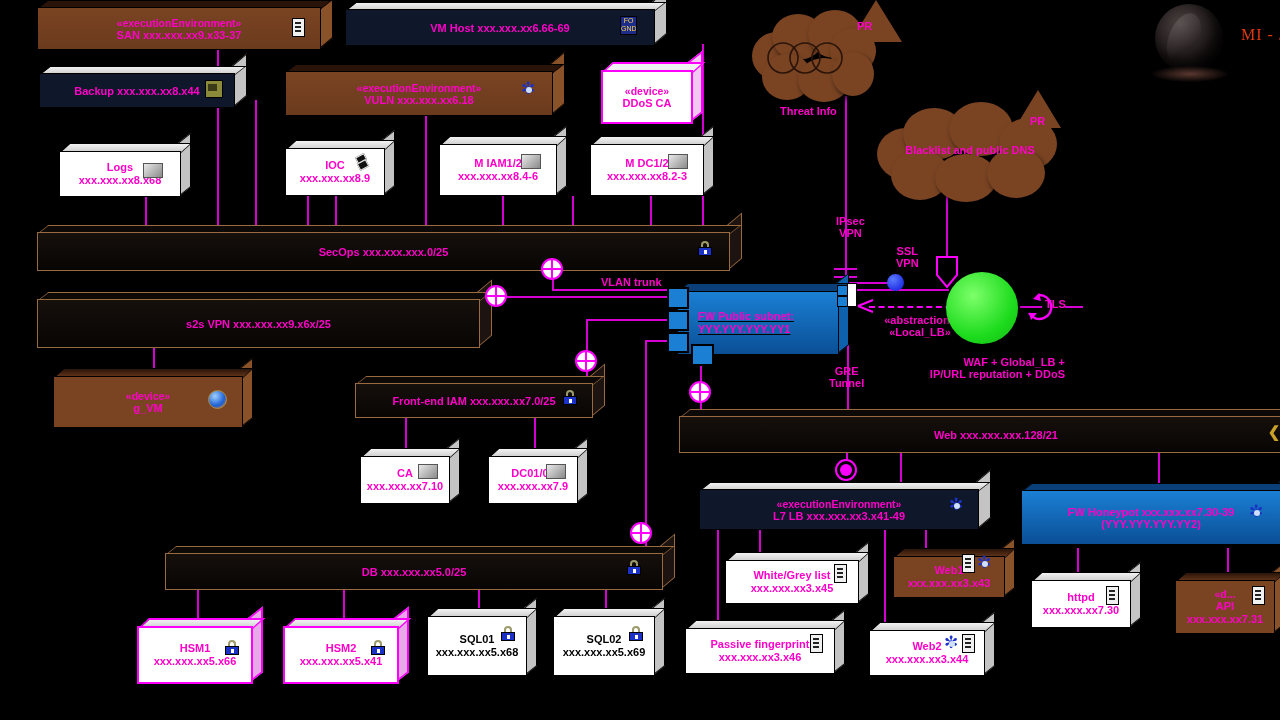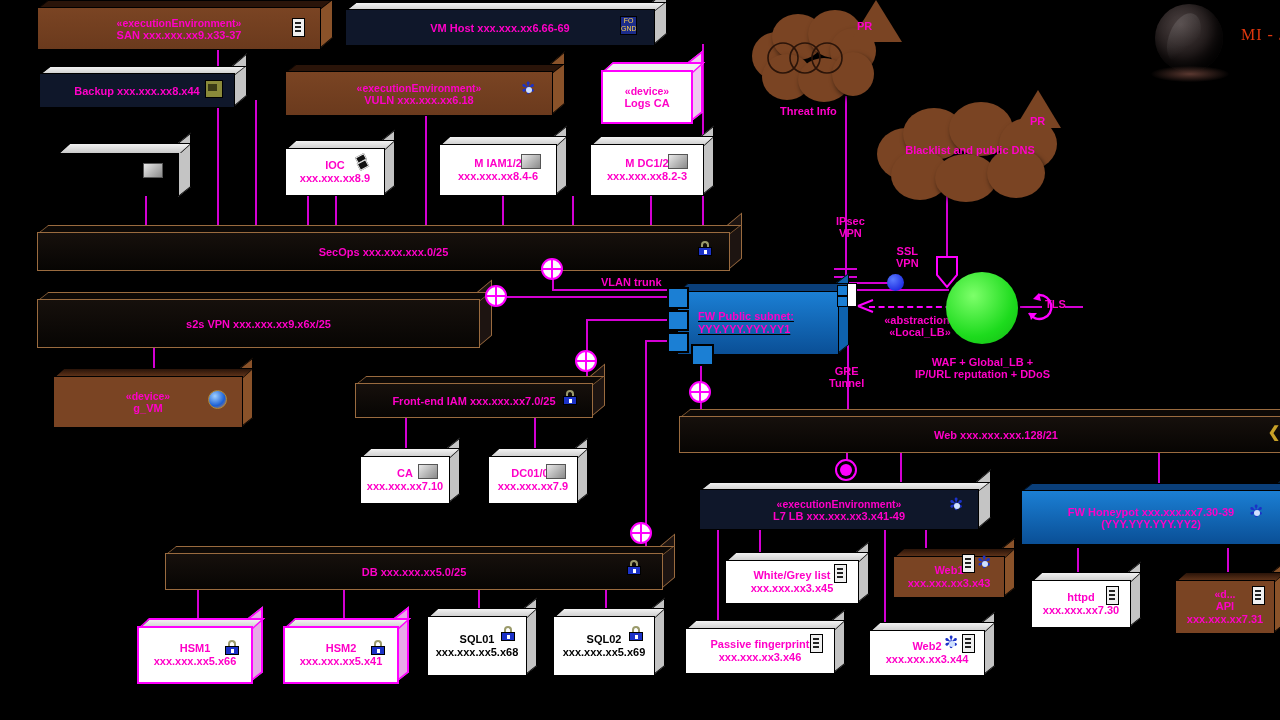--- a/index.html
+++ b/index.html
@@ -322,27 +322,31 @@
     <div class="iconslot" style="right:28px;top:18px">
         <span class="ico-gear"></span>
       </div>
   </div>
 
   <div class="node n-dev" style="left:556px;top:62px;width:102px;height:62px">
     <div class="topf"></div>
       <div class="sidef"></div>
     <div class="face">
       <div class="stereo">«device»</div>
-      <div class="lbl">Logs CA</div>
+      <div class="lbl">DDoS CA</div>
     </div>
   </div>
 
   <div class="node n-white" style="left:14px;top:143px;width:132px;height:54px">
     <div class="topf"></div>
       <div class="sidef"></div>
+    <div class="face">
+      <div class="lbl">Logs</div>
+      <div class="lbl">xxx.xxx.xx8.x68</div>
+    </div>
     <div class="iconslot" style="right:28px;top:20px">
         <span class="ico-screen"></span>
       </div>
   </div>
 
   <div class="node n-white" style="left:240px;top:140px;width:110px;height:56px">
     <div class="topf"></div>
       <div class="sidef"></div>
     <div class="face">
       <div class="lbl">IOC</div>
@@ -593,21 +597,21 @@
     <div class="lbl">«Local_LB»</div>
   </div>
 
   <div class="bluedot" style="left:842px;top:274px"></div>
 
   <svg class="shield" style="left:889px;top:255px;width:26px;height:34px" viewBox="0 0 26 34">
     <path d="M3 2 H23 V20 L13 32 L3 20 Z" fill="none" stroke="#ff00ff" stroke-width="2"></path>
   </svg>
 
   <div class="greencircle" style="left:901px;top:272px;width:72px;height:72px"></div>
-  <div style="position:absolute;left:855px;top:356px;width:165px;text-align:center;z-index:6">
+  <div style="position:absolute;left:855px;top:356px;width:165px;text-align:right;z-index:6">
     <div class="lbl">WAF + Global_LB +</div>
     <div class="lbl">IP/URL reputation + DDoS</div>
   </div>
 
   <svg class="tlsicon" style="left:978px;top:291px;width:32px;height:32px" viewBox="0 0 32 32">
     <path d="M16 4 A12 12 0 1 1 6 22" fill="none" stroke="#ff00ff" stroke-width="2.4"></path>
     <polygon points="16,2 10,8 18,10" fill="#ff00ff"></polygon>
     <polygon points="6,22 14,22 8,29" fill="#ff00ff"></polygon>
   </svg>
 

